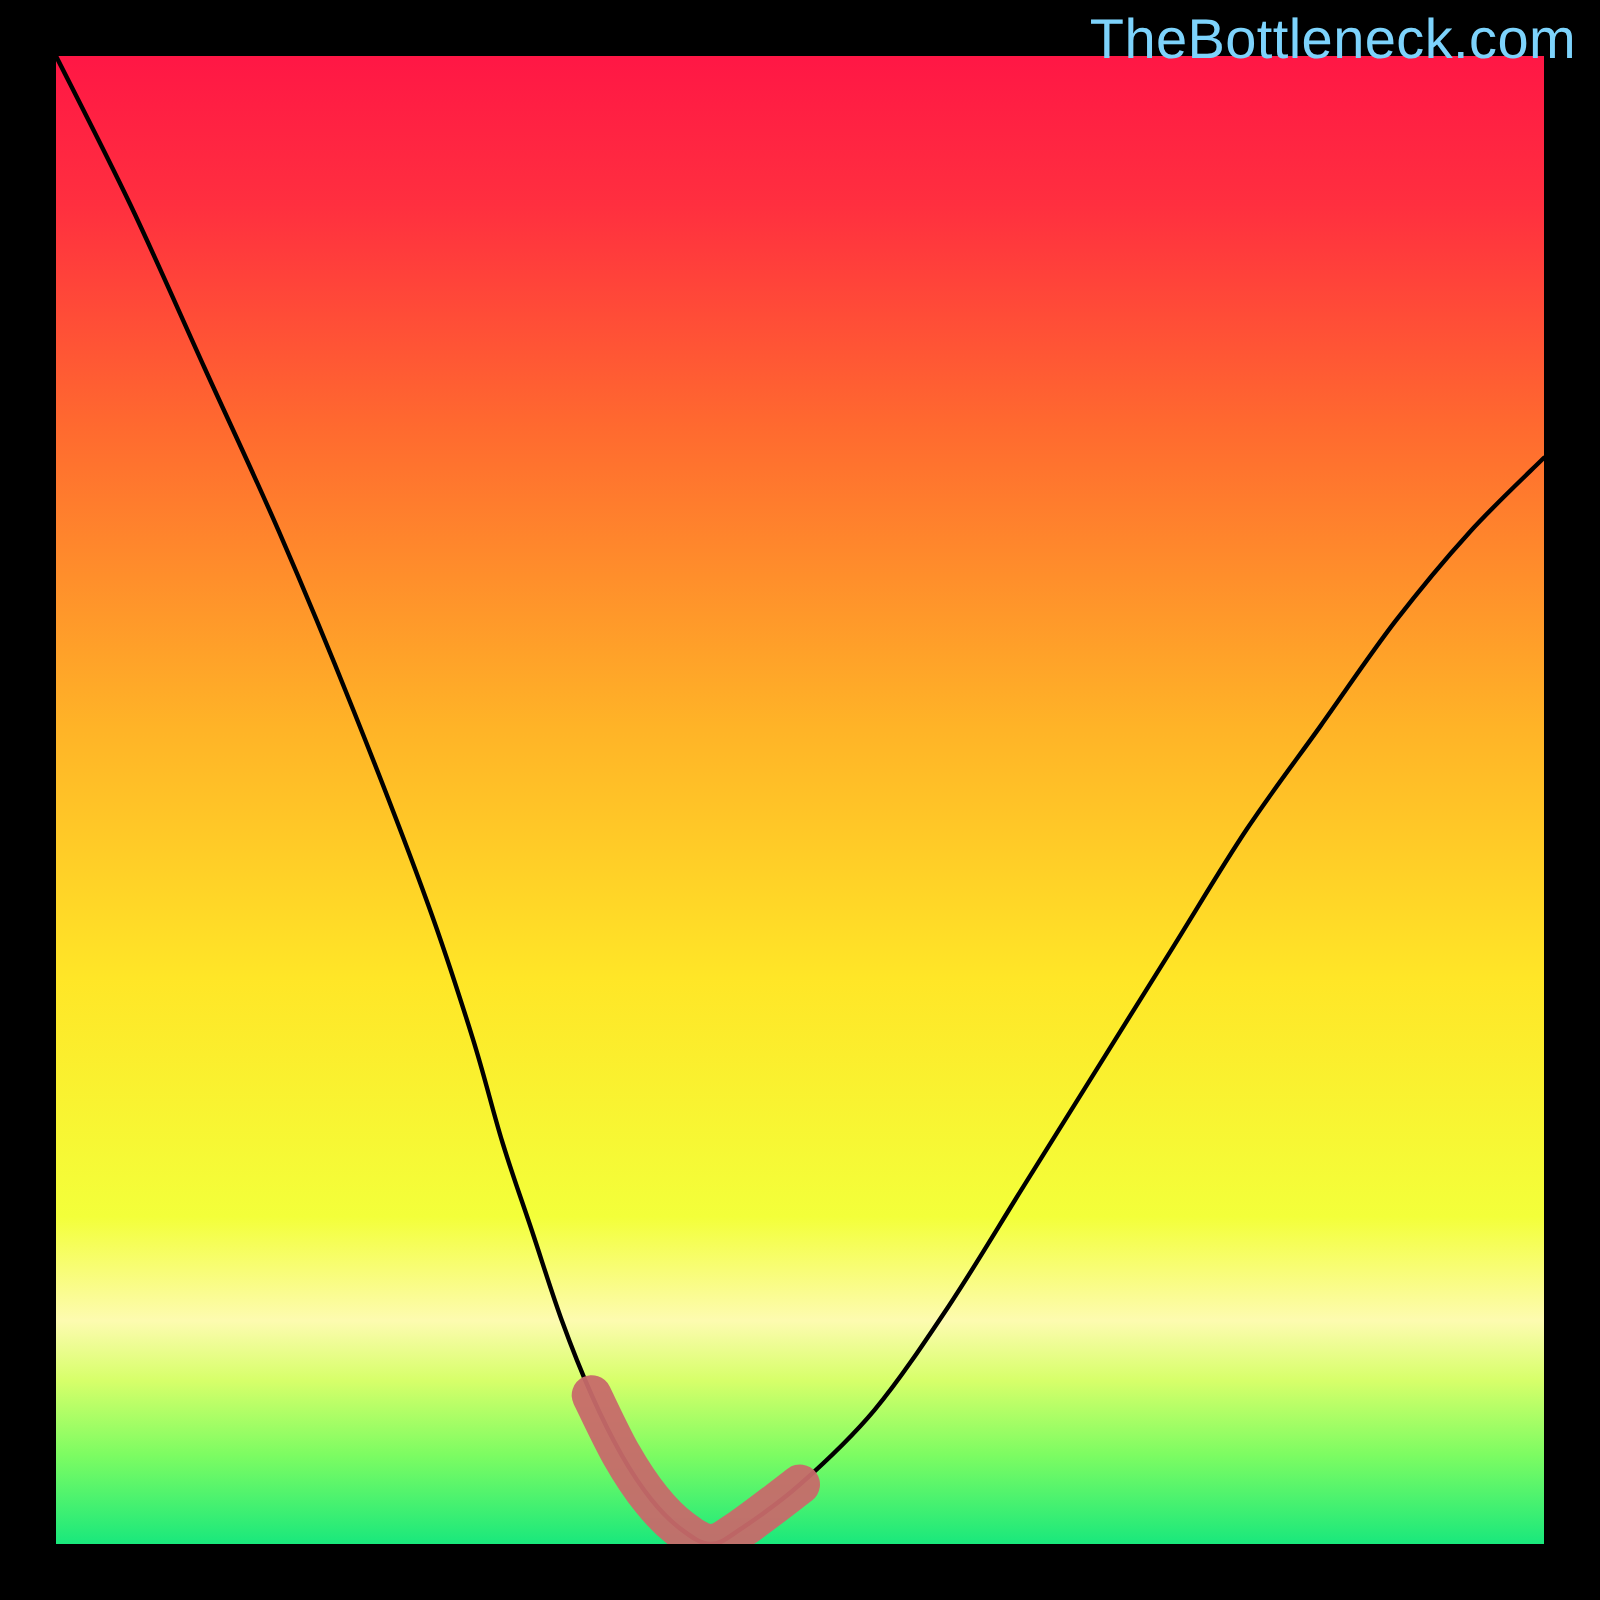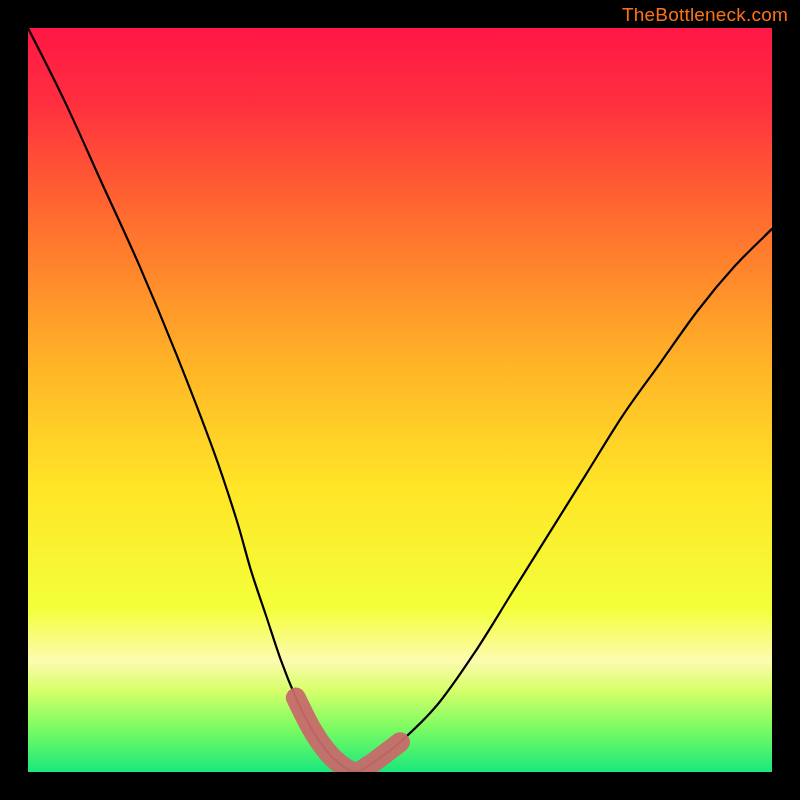--- a/index.html
+++ b/index.html
@@ -14,22 +14,22 @@
   .frame {
     position: relative;
     width: 800px;
     height: 800px;
     background: #000;
   }
   .watermark {
     position: absolute;
     top: 4px;
     right: 12px;
-    color: #f97316;
-    font-size: 19px;
+    color: #7dd3fc;
+    font-size: 28px;
     font-weight: 500;
     letter-spacing: 0.2px;
     z-index: 4;
   }
   .plot-wrap {
     position: absolute;
     left: 28px;
     top: 28px;
     width: 744px;
     height: 744px;

